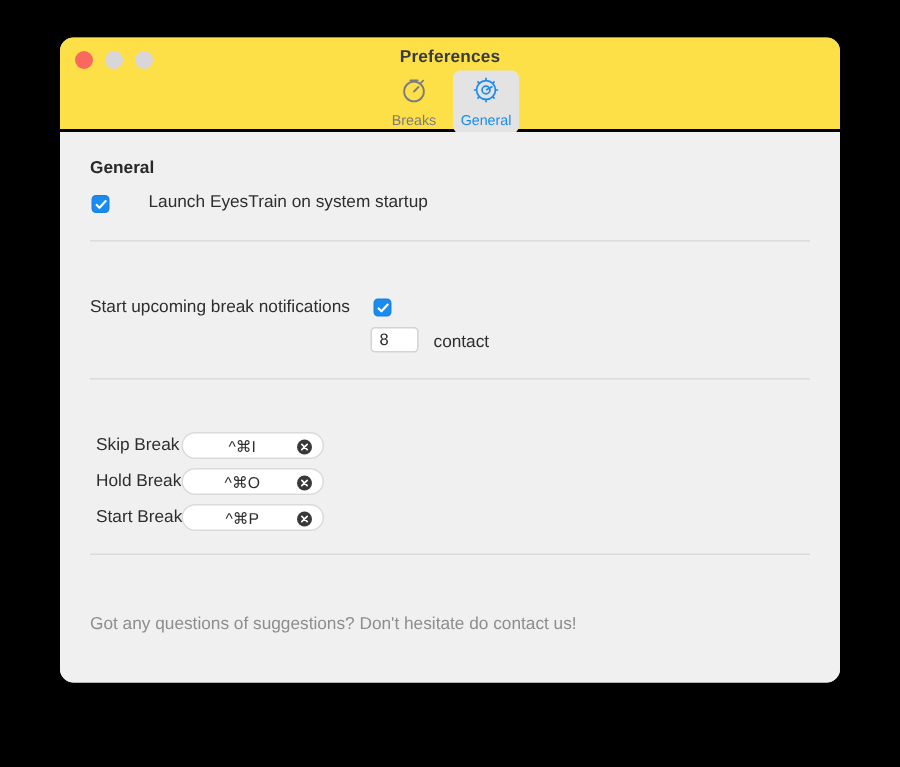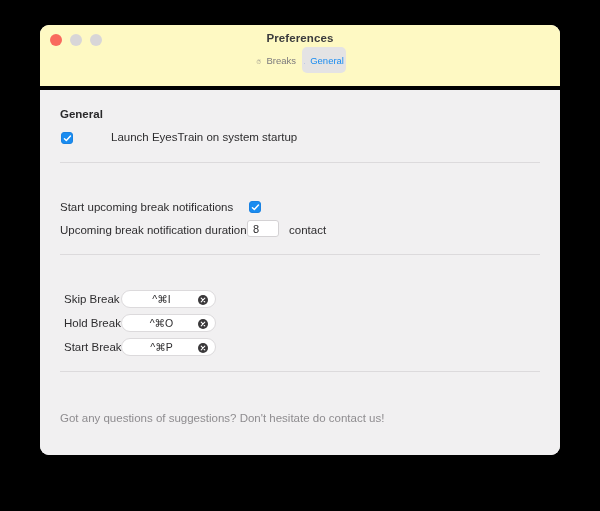--- a/index.html
+++ b/index.html
@@ -23,22 +23,22 @@
     background: #f1f0f1;
     border-radius: 9px;
     overflow: hidden;
     box-shadow: 0 6px 22px rgba(0,0,0,0.45);
   }
 
   
   .titlebar {
     position: relative;
     height: 61px;
-    background: #fef9c3;
-    border-bottom: 4px solid #000000;
+    background: #fde047;
+    border-bottom: 2px solid #000000;
   }
 
   .traffic-lights {
     position: absolute;
     left: 10px;
     top: 9px;
     display: flex;
     gap: 8px;
   }
   .light {
@@ -69,20 +69,21 @@
     top: 22px;
     display: flex;
     justify-content: center;
     gap: 4px;
   }
   .tab {
     width: 40px;
     padding: 3px 2px 3px;
     border-radius: 5px;
     display: flex;
+    flex-direction: column;
     align-items: center;
     gap: 5px;
     cursor: default;
   }
   .tab.selected { background: #e4e3e4; }
   .tab-icon {
     width: 20px;
     height: 20px;
     display: block;
   }
@@ -260,33 +261,32 @@
 
   <div class="content">
 
     <div class="section-title" style="left:20px; top:18px;">General</div>
 
     <div class="checkbox" style="left:21px; top:42px;">
       <svg viewBox="0 0 10 10" xmlns="http://www.w3.org/2000/svg">
         <path d="M1.6 5.2 L3.7 7.3 L8.3 2.3" fill="none" stroke="#ffffff" stroke-width="1.6" stroke-linecap="round" stroke-linejoin="round"></path>
       </svg>
     </div>
-    <div class="row-label" style="left:47px; top:41px;padding-left:24px;">Launch EyesTrain on system startup</div>
+    <div class="row-label" style="left:35px; top:41px;padding-left:24px;">Launch EyesTrain on system startup</div>
 
     <div class="divider" style="top:72px;"></div>
 
 
     <div class="row-label" style="left:20px; top:111px;">Start upcoming break notifications</div>
     <div class="checkbox" style="left:209px; top:111px;">
       <svg viewBox="0 0 10 10" xmlns="http://www.w3.org/2000/svg">
         <path d="M1.6 5.2 L3.7 7.3 L8.3 2.3" fill="none" stroke="#ffffff" stroke-width="1.6" stroke-linecap="round" stroke-linejoin="round"></path>
       </svg>
     </div>
 
-    <div class="row-label" style="left:20px; top:134px;">Upcoming break notification duration</div>
     <div class="num-field" style="left:207px; top:130px;">8</div>
     <div class="row-label" style="left:249px; top:134px;">contact</div>
 
     <div class="divider" style="top:164px;"></div>
 
 
     <div class="row-label" style="left:24px; top:203px;">Skip Break</div>
     <div class="shortcut-field" style="left:81px; top:200px;">
       <span class="shortcut-value">^⌘I</span>
       <span class="clear-btn">

